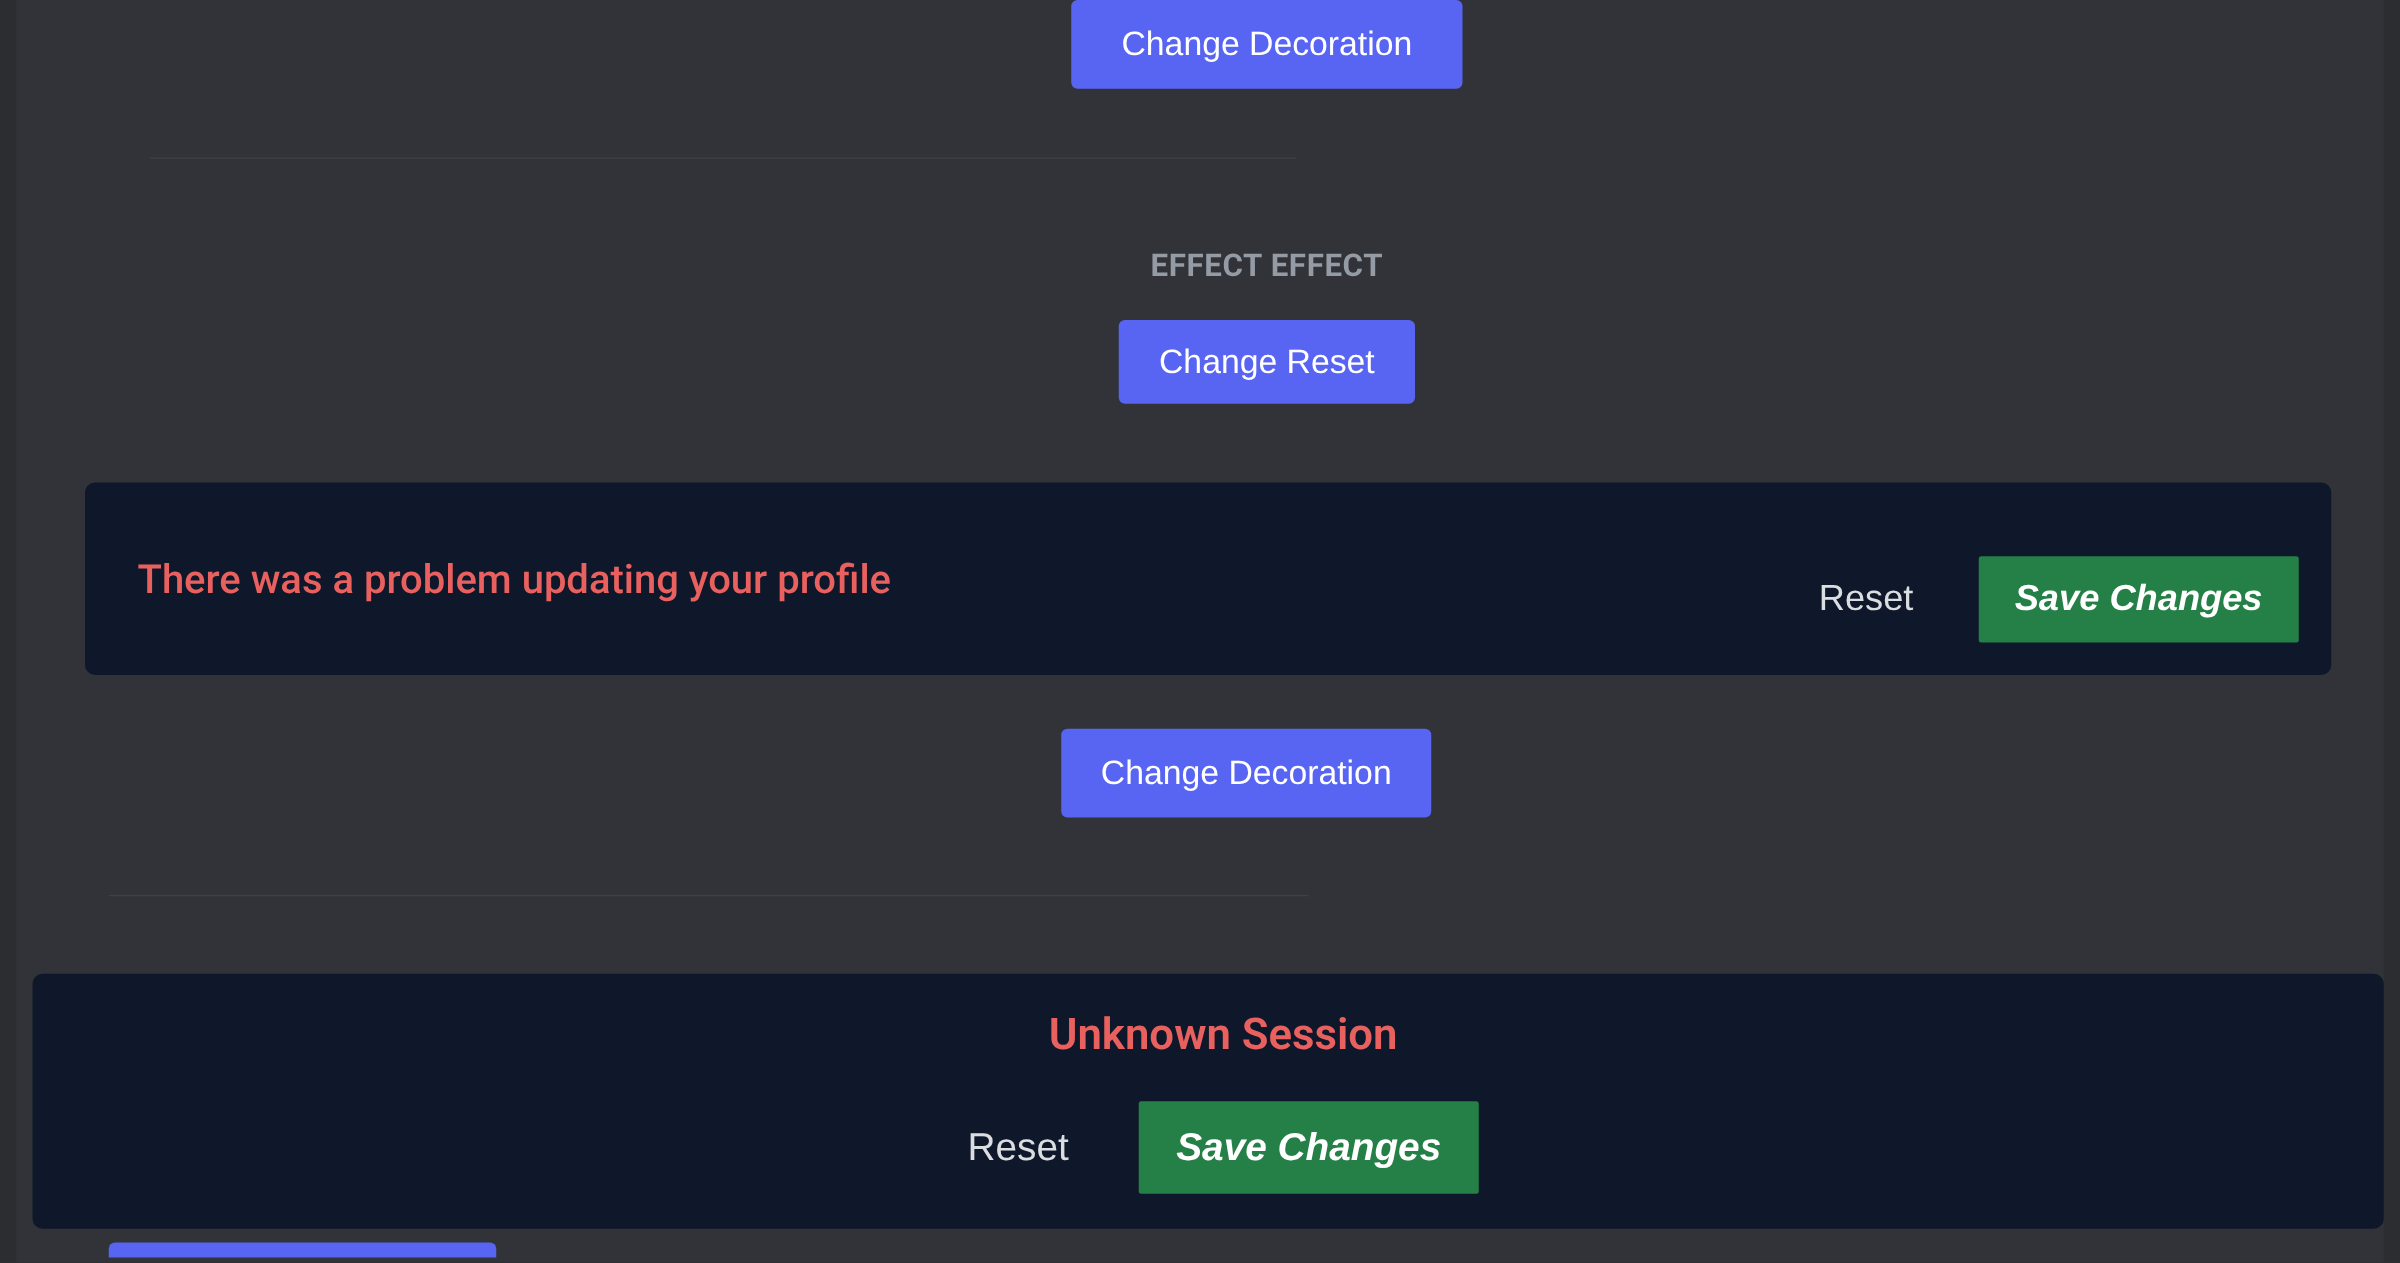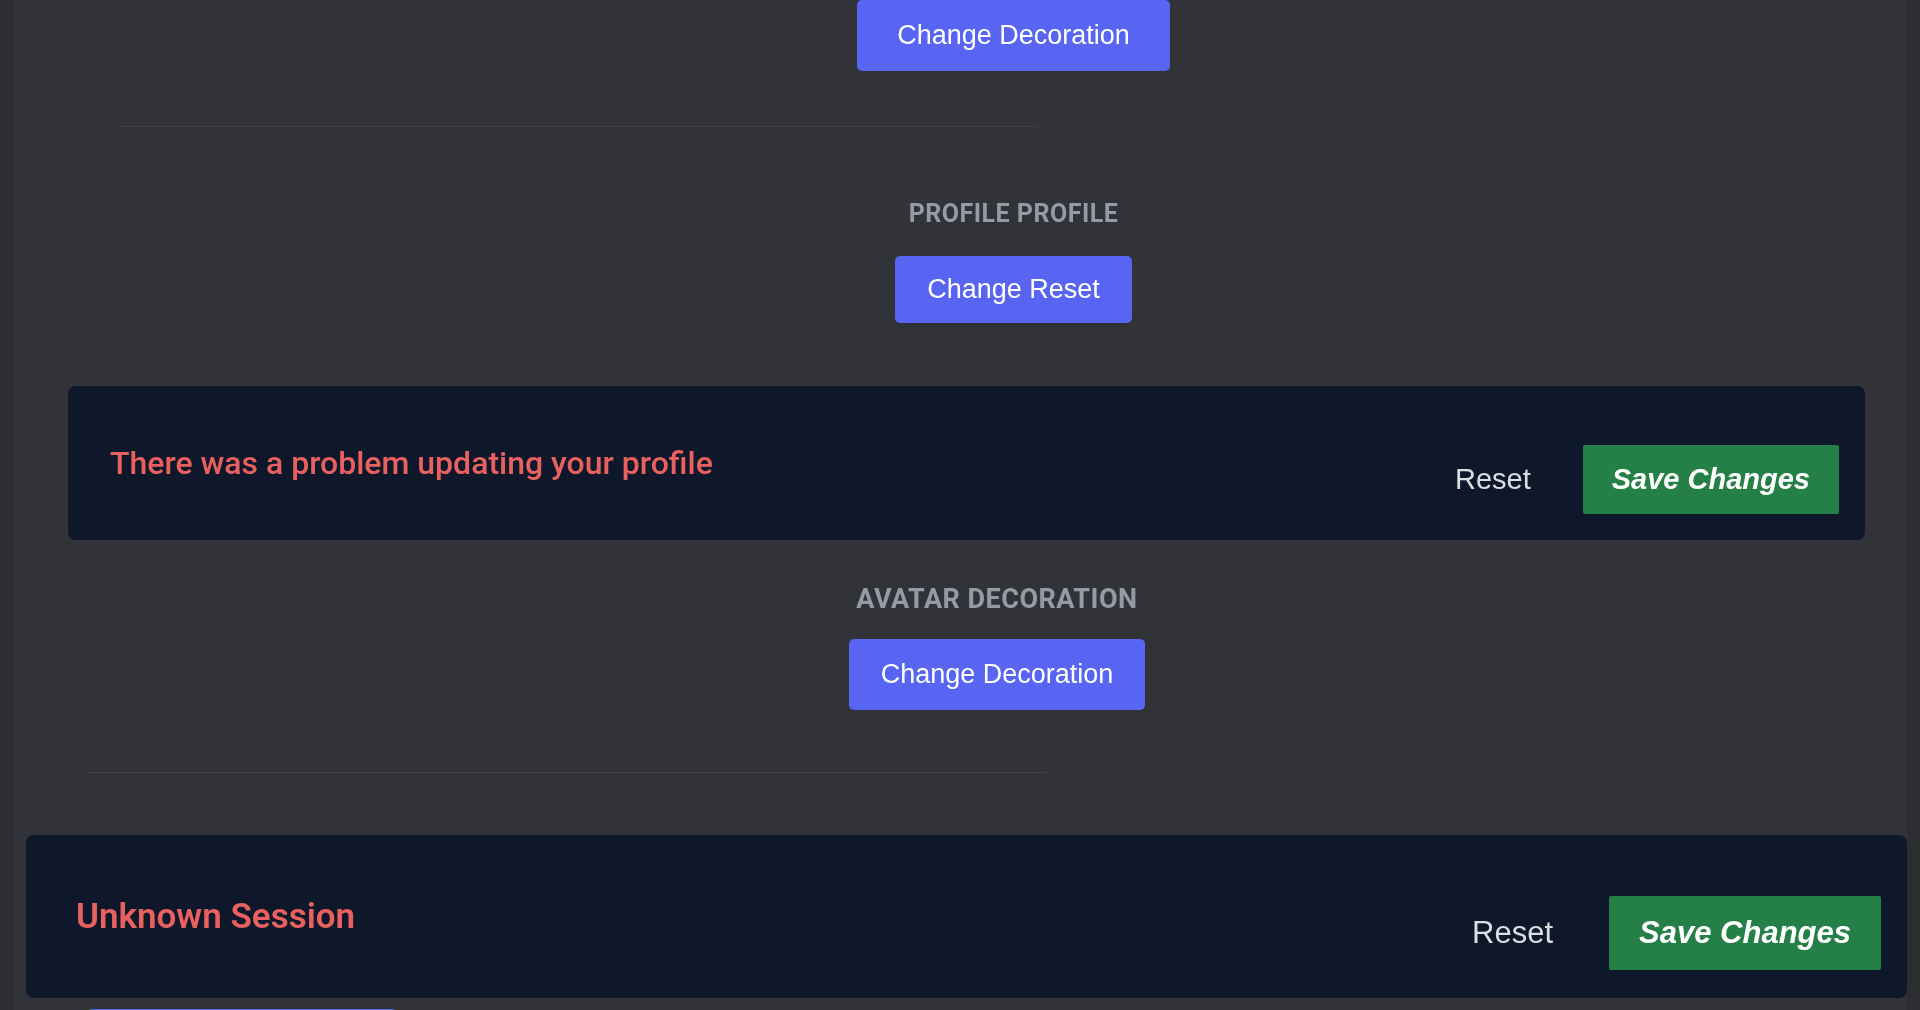--- a/index.html
+++ b/index.html
@@ -102,40 +102,39 @@
 
 <div class="content-area">
 
   <div class="section" style="padding-top: 0px;">
     <button class="btn-primary" style="padding: 20px 40px;">Change Decoration</button>
   </div>
 
   <hr class="divider" style="margin-left: 107px; margin-top: 55px; width: 917px;">
 
   <div class="section" style="padding-top: 72px;">
-    <div class="section-header">PROFILE PROFILE</div>
+    <div class="section-header">EFFECT EFFECT</div>
     <button class="btn-primary">Change Reset</button>
   </div>
 
   <div class="toast-bar" style="margin-left: 55px; margin-right: 42px; margin-top: 63px;">
     <div class="toast-message">There was a problem updating your profile</div>
     <div class="toast-actions">
       <button class="btn-reset">Reset</button>
       <button class="btn-success">Save Changes</button>
     </div>
   </div>
 
   <div class="section-alt" style="padding-top: 43px;">
-    <div class="section-header" style="font-size: 27px; margin-bottom: 24px;">AVATAR DECORATION</div>
     <button class="btn-primary" style="padding: 20px 32px;">Change Decoration</button>
   </div>
 
   <hr class="divider" style="margin-left: 74px; margin-top: 62px; width: 960px;">
 
-  <div class="toast-bar" style="margin-left: 13px; margin-right: 0px; margin-top: 62px; padding: 28px 26px 28px 50px;">
+  <div class="toast-bar" style="margin-left: 13px; margin-right: 0px; margin-top: 62px; padding: 28px 26px 28px 50px; flex-direction: column;">
     <div class="toast-message-alt">Unknown Session</div>
     <div class="toast-actions" style="gap: 56px;">
       <button class="btn-reset" style="font-size: 31px;">Reset</button>
       <button class="btn-success" style="font-size: 31px; padding: 19px 30px;">Save Changes</button>
     </div>
   </div>
 
   <div style="margin-left: 74px; margin-top: 11px; width: 310px; height: 12px; background-color: #5865f2; border-radius: 5px 5px 0 0;"></div>
 
 </div>

